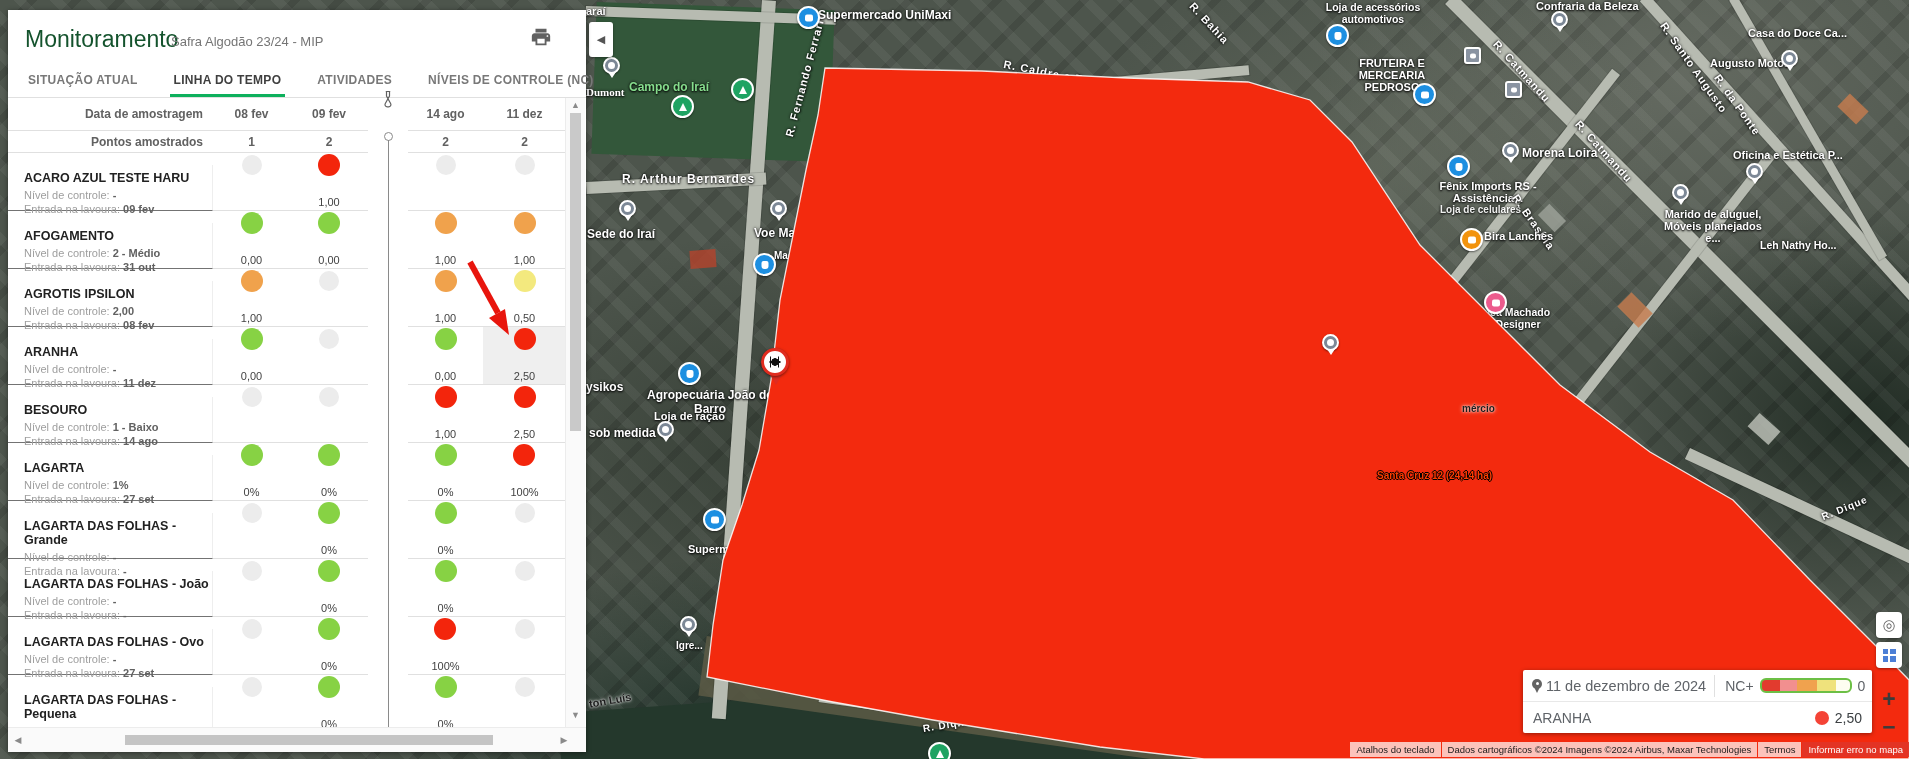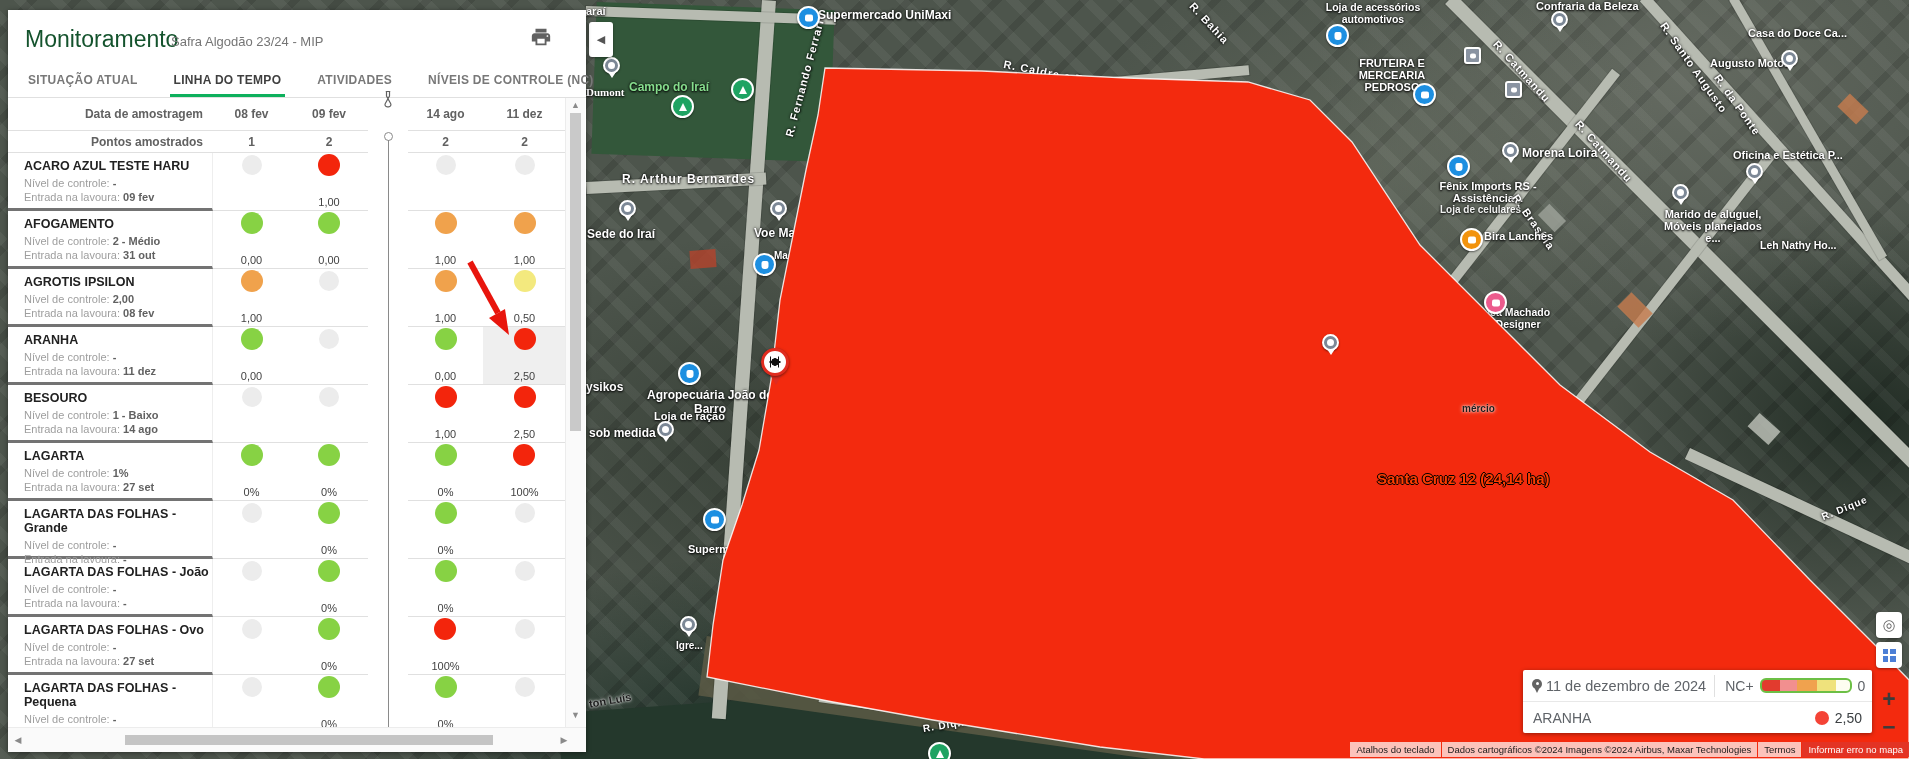--- a/index.html
+++ b/index.html
@@ -47,21 +47,21 @@
   .mk.bus .c:after{width:6px;height:5px;}
   .bugpin{position:absolute;left:761px;top:348px;width:30px;height:42px;z-index:6;}
   .bugpin .head{width:28px;height:28px;background:#fff;border:3px solid #e02c1f;border-radius:50%;box-sizing:border-box;position:relative;box-shadow:0 1px 3px rgba(0,0,0,.5);}
   .bugpin .head i{position:absolute;left:50%;top:50%;width:11px;height:11px;transform:translate(-50%,-50%);background:
      radial-gradient(circle at 50% 50%, #111 0 3.5px, transparent 4px),
      linear-gradient(0deg, transparent 4px,#111 4px 6px,transparent 6px),
      linear-gradient(90deg, transparent 1px,#111 1px 2px,transparent 2px 9px,#111 9px 10px,transparent 10px);}
   .bugpin .tip{width:0;height:0;margin:-3px auto 0;border-left:7px solid transparent;border-right:7px solid transparent;border-top:12px solid #e02c1f;}
   
   #poly{position:absolute;inset:0;z-index:4;}
-  .fieldlabel{position:absolute;left:1377px;top:470px;z-index:6;color:#ff3c00;font-size:15px;font-weight:bold;
+  .fieldlabel{position:absolute;left:1377px;top:470px;z-index:6;color:#ff3c00;font-size:10px;font-weight:bold;
      text-shadow:-1px 0 #000,1px 0 #000,0 -1px #000,0 1px #000;}
   
   .collapse-btn{position:absolute;left:589px;top:22px;width:24px;height:35px;background:#fff;border-radius:3px;z-index:7;
      box-shadow:0 1px 3px rgba(0,0,0,.4);display:flex;align-items:center;justify-content:center;color:#555;font-size:11px;}
   
   .card{position:absolute;left:1523px;top:670px;width:349px;height:63px;background:#fff;border-radius:2px;z-index:8;
      box-shadow:0 1px 4px rgba(0,0,0,.4);font-size:14px;color:#5f6368;}
   .card .r1{height:31px;display:flex;align-items:center;border-bottom:1px solid #e8e8e8;}
   .card .r2{height:31px;display:flex;align-items:center;padding:0 10px;}
   .pinGlyph{width:10px;height:14px;margin:0 4px 0 9px;position:relative;}
@@ -111,21 +111,21 @@
   
   #tbl{position:absolute;left:0;top:88px;width:558px;bottom:24px;overflow:hidden;}
   .hr1,.hr2{display:flex;}
   .hr1{height:33px;}
   .hr2{height:22px;}
   .hcell{font-size:12px;font-weight:bold;color:#616161;display:flex;align-items:center;justify-content:center;border-bottom:1px solid #e0e0e0;}
   .hname{justify-content:flex-end;padding-right:10px;box-sizing:border-box;}
   .cw0{width:205px;}.cw1{width:77px;}.cw2{width:78px;}.cwS{width:40px;border-bottom:none !important;}
   .cw3{width:75px;}.cw4{width:83px;}
   .trow{display:flex;height:58px;}
-  .tname{width:205px;box-sizing:border-box;padding:6px 0 0 16px;border-bottom:3px solid #737373;border-right:1px solid #eee;}
+  .tname{width:205px;box-sizing:border-box;padding:6px 0 0 16px;border-bottom:1px solid #737373;border-right:1px solid #eee;margin-top:12px;}
   .rn{font-size:12.5px;font-weight:bold;color:#212121;margin-bottom:3px;}
   .rs{font-size:11px;color:#9e9e9e;line-height:14px;}
   .rs b{color:#616161;}
   .tcell{display:flex;align-items:center;justify-content:center;border-bottom:1px solid #e0e0e0;box-sizing:border-box;}
   .tcell.hl{background:#efefef;}
   .dotwrap{text-align:center;}
   .dot{width:22px;height:22px;border-radius:50%;margin:0 auto;}
   .dot[data-color="red"]{background:#f3250c;}
   .dot[data-color="orange"]{background:#f0a24c;}
   .dot[data-color="yellow"]{background:#f3e97e;}

